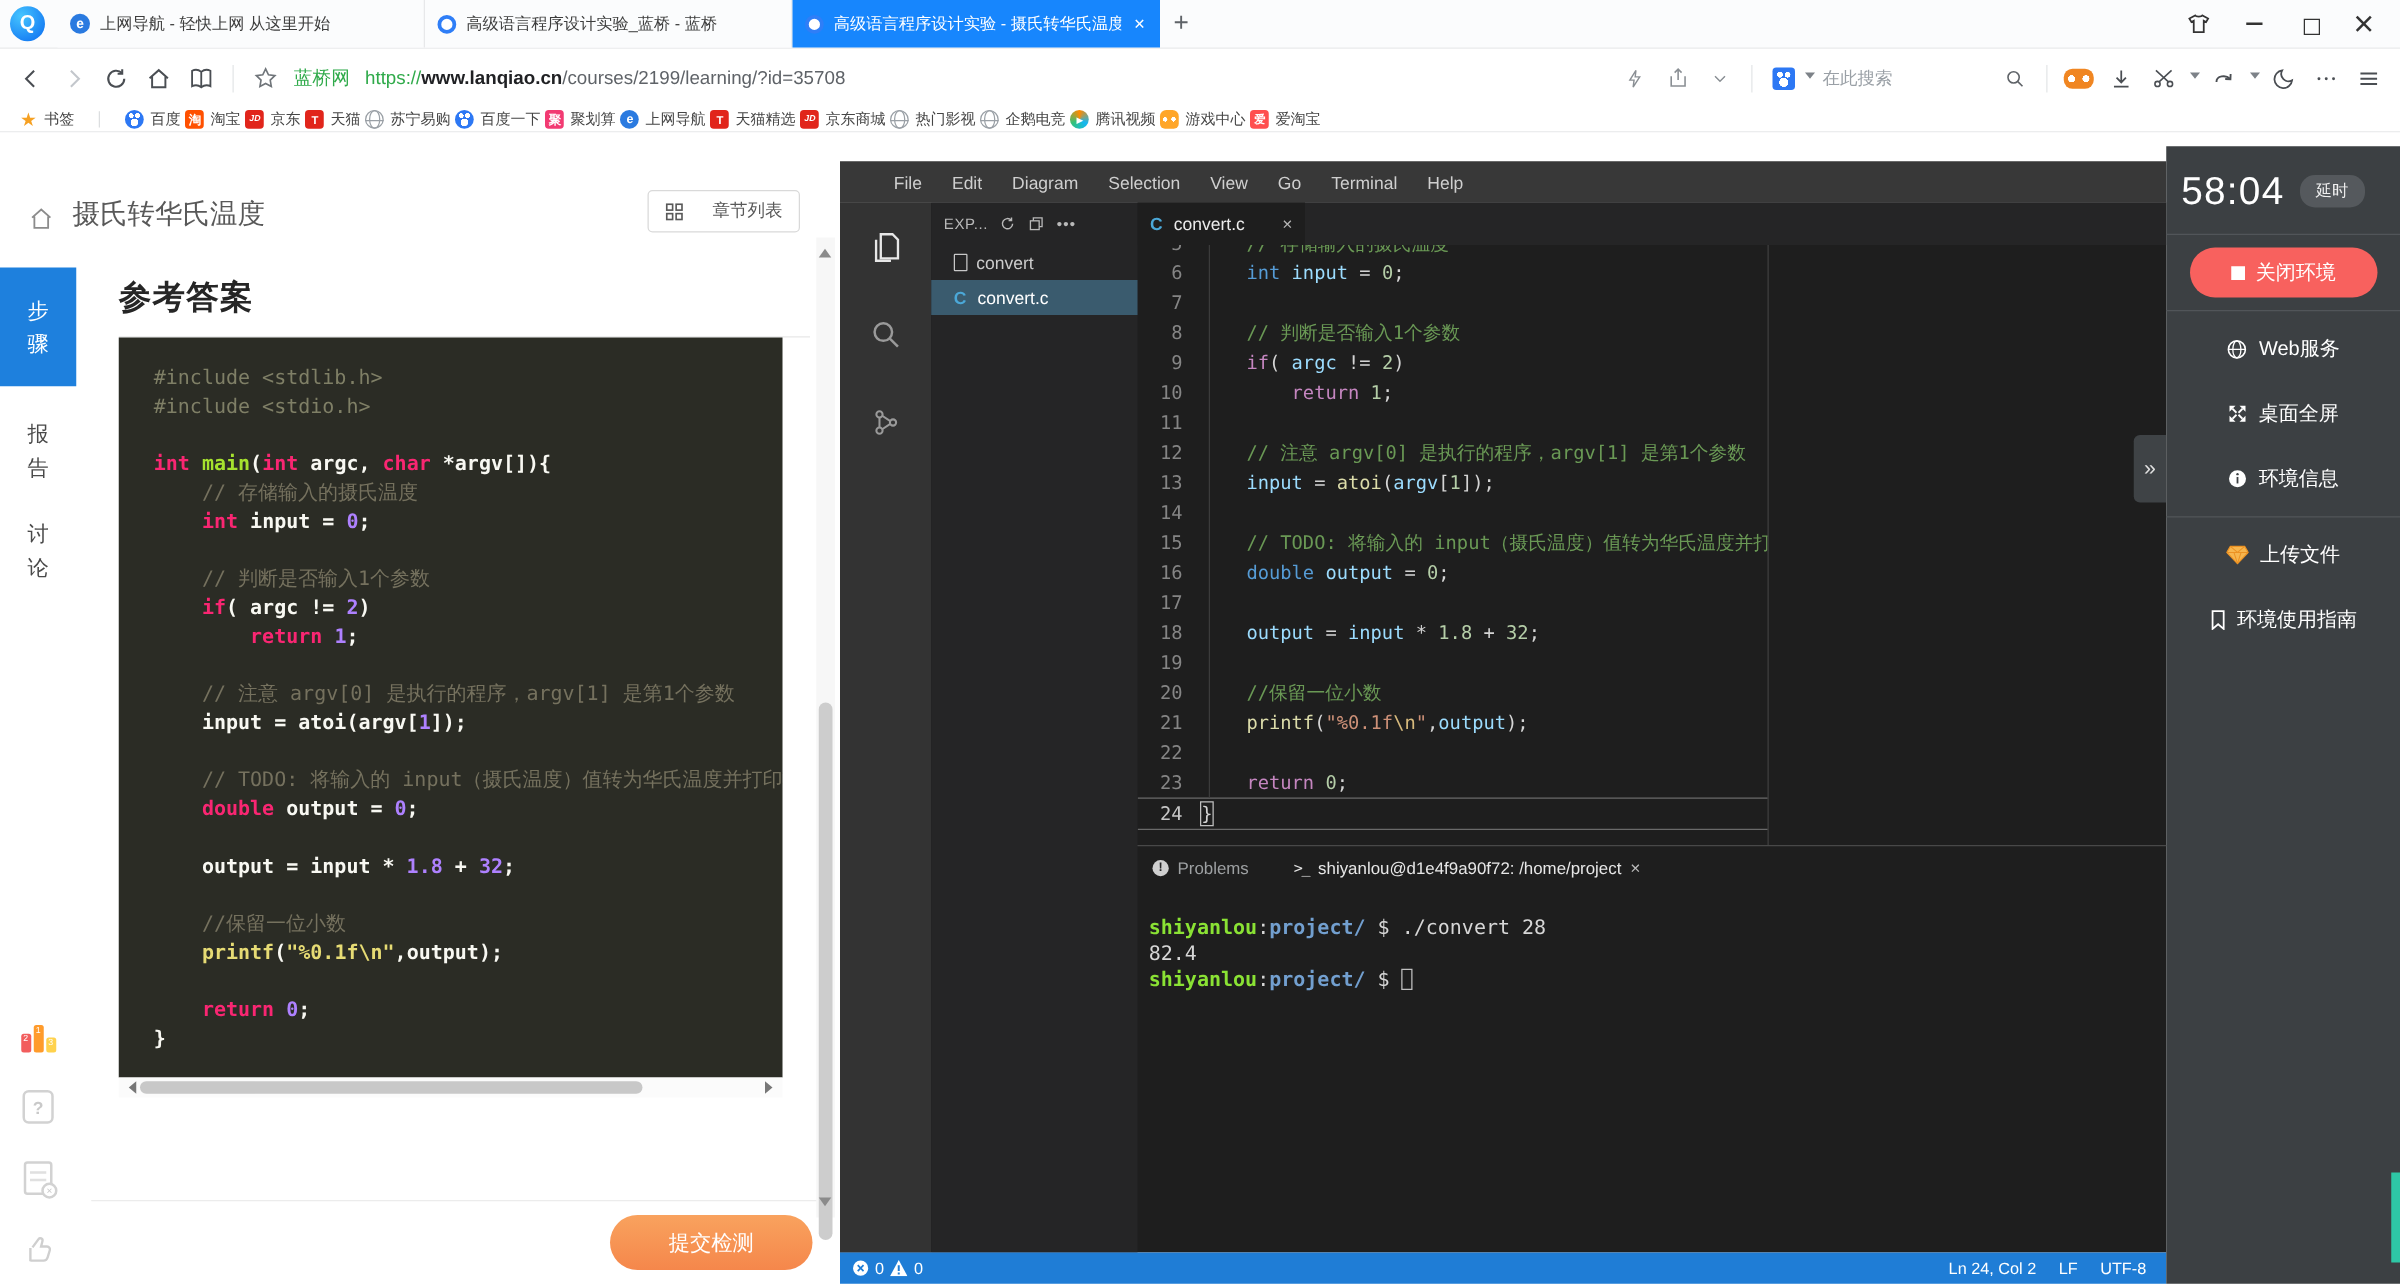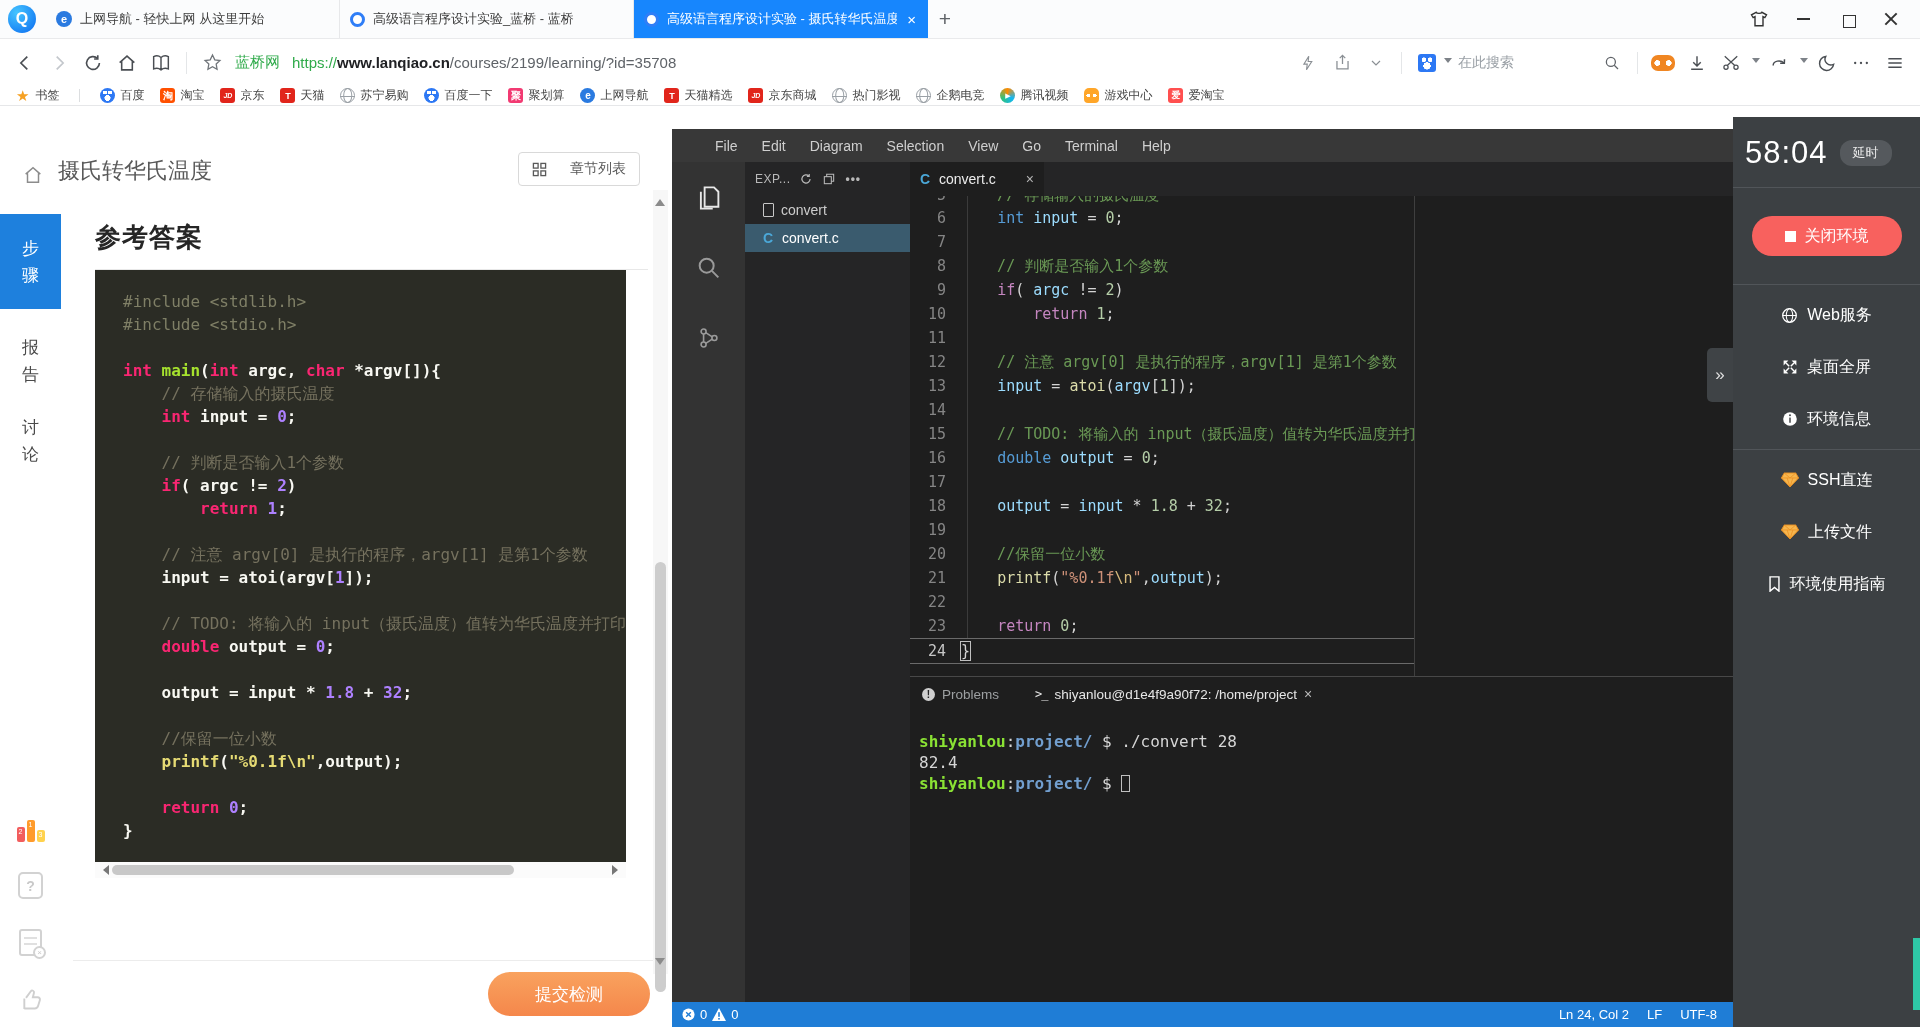--- a/index.html
+++ b/index.html
@@ -37,21 +37,21 @@
 .pawbox::after{content:"";position:absolute;inset:0;background:radial-gradient(circle at 33% 32%,#fff 0 13%,transparent 14%),radial-gradient(circle at 67% 32%,#fff 0 13%,transparent 14%),radial-gradient(circle at 50% 66%,#fff 0 24%,transparent 25%)}
 .searchph{color:#9aa0a6;font-size:14px;flex:1}
 .gamepad{width:24px;height:16px;border-radius:7px;background:#f08622;position:relative}
 .gamepad::after{content:"";position:absolute;inset:0;background:radial-gradient(circle at 26% 50%,#fff 0 14%,transparent 15%),radial-gradient(circle at 74% 50%,#fff 0 14%,transparent 15%)}
 .caret{width:0;height:0;border:4px solid transparent;border-top:5px solid #7d8288;margin-left:2px}
 
 .bookmarks{height:20px;background:#fff;border-bottom:1px solid #e6e7e9;display:flex;align-items:center;padding-left:16px;gap:20px;font-size:12px;color:#454545;overflow:hidden}
 .bmstar{color:#f6a123;font-size:15px}
 .bmroot{display:flex;align-items:center;gap:6px}
 .bmsep{width:1px;height:13px;background:#dcdee0}
-#bmlist{display:flex;align-items:flex-start;gap:16px}
+#bmlist{display:flex;align-items:flex-start;gap:4px}
 .bmitem{display:flex;align-items:center;gap:5px;white-space:nowrap}
 .bmic{width:15px;height:15px;border-radius:3px;display:inline-flex;align-items:center;justify-content:center;color:#fff;font-size:9px;font-weight:bold;flex:none}
 .bm-baidu{border-radius:50%;background:#2d78f4;position:relative}
 .bm-baidu::after{content:"";position:absolute;inset:0;background:radial-gradient(circle at 33% 30%,#fff 0 13%,transparent 14%),radial-gradient(circle at 67% 30%,#fff 0 13%,transparent 14%),radial-gradient(circle at 50% 66%,#fff 0 24%,transparent 25%)}
 .bm-tao{background:#ff5000;font-size:10px}
 .bm-jd{background:#e1251b;font-size:7px;font-style:italic}
 .bm-tmall{background:#e1251b}
 .bm-ju{background:#f23a72;font-size:10px}
 .bm-e{border-radius:50%;background:#2a7ae0;font-size:10px}
 .bm-globe{border-radius:50%;border:1.3px solid #9aa0a6;position:relative}
@@ -148,21 +148,21 @@
 .sbleft{display:flex;align-items:center;gap:5px}
 .sbright{margin-left:auto;display:flex;align-items:center;gap:18px;padding-right:6px}
 
 .env{width:187px;flex:none;display:flex;flex-direction:column;position:relative}
 .envtopgap{height:11px;background:#fff}
 .envbody{flex:1;background:#3c4043;color:#fff;padding-top:8px}
 .timerrow{display:flex;align-items:center;padding:10px 14px 12px 12px;gap:12px}
 .timer{font-size:31px;letter-spacing:1px}
 .delay{background:#55595d;border:none;color:#efefef;font-size:13px;padding:4px 13px;border-radius:12px;font-family:inherit}
 .envdiv{border-top:1px solid #515559;margin:4px 0}
-.closebtn{margin:28px auto;width:150px;height:40px;border:none;border-radius:20px;background:#f8615e;color:#fff;font-size:16px;display:flex;align-items:center;justify-content:center;gap:9px;font-family:inherit}
+.closebtn{margin:10px auto;width:150px;height:40px;border:none;border-radius:20px;background:#f8615e;color:#fff;font-size:16px;display:flex;align-items:center;justify-content:center;gap:9px;font-family:inherit}
 .closebtn::before{content:"";width:11px;height:11px;background:#fff}
 .envact{height:52px;display:flex;align-items:center;justify-content:center;gap:9px;font-size:16px}
 .envic{display:inline-flex;align-items:center}
 .greenbar{position:absolute;right:0;bottom:17px;width:7px;height:72px;background:#2ec7a6}
 svg{display:block}
 </style>
 </head>
 <body>
 
 <div class="screen">
@@ -672,29 +672,20 @@
           </div>
         <div class="envdiv"></div>
         <div id="envg2">
             <div class="envact">
               <span class="envic">
                 <svg width="18" height="16" viewBox="0 0 22 19">
                   <path d="M4 1h14l3.5 6L11 18 .5 7z" fill="#f7b64e" stroke="#ec9223" stroke-width="1.2"></path>
                   <path d="M.5 7h21M4 1l7 6 7-6M11 18 7.5 7M11 18 14.5 7" stroke="#ec9223" stroke-width="1" fill="none"></path>
                 </svg>
               </span>
-              <span class="envlabel">SSH直连</span>
-            </div>
-            <div class="envact">
-              <span class="envic">
-                <svg width="18" height="16" viewBox="0 0 22 19">
-                  <path d="M4 1h14l3.5 6L11 18 .5 7z" fill="#f7b64e" stroke="#ec9223" stroke-width="1.2"></path>
-                  <path d="M.5 7h21M4 1l7 6 7-6M11 18 7.5 7M11 18 14.5 7" stroke="#ec9223" stroke-width="1" fill="none"></path>
-                </svg>
-              </span>
               <span class="envlabel">上传文件</span>
             </div>
             <div class="envact">
               <span class="envic">
                 <svg width="13" height="16" viewBox="0 0 14 18">
                   <path d="M2 1h10v16l-5-4.2L2 17z" fill="none" stroke="#fff" stroke-width="1.6"></path>
                 </svg>
               </span>
               <span class="envlabel">环境使用指南</span>
             </div>

